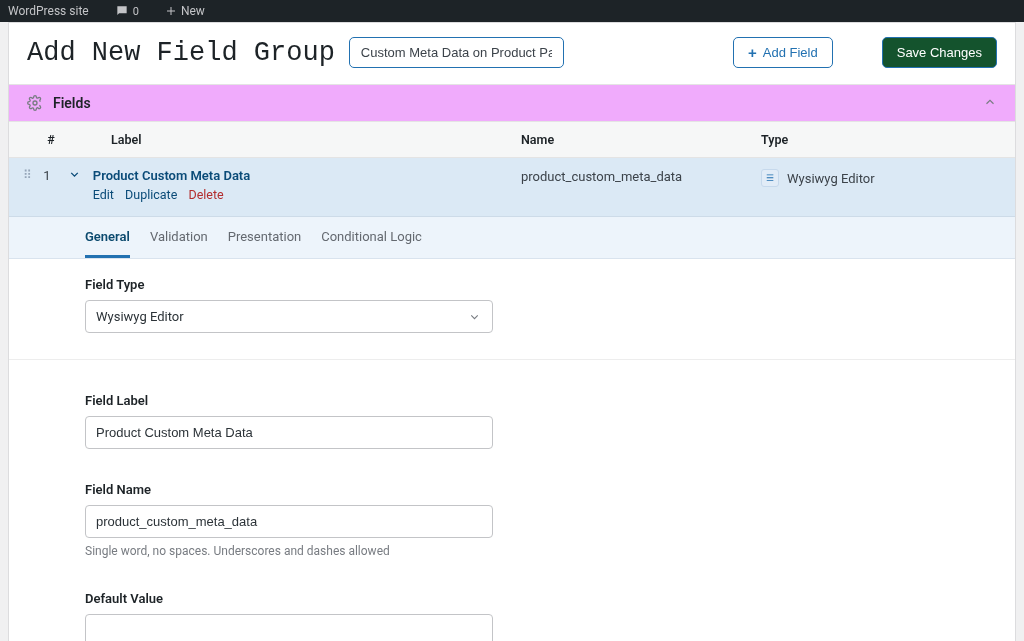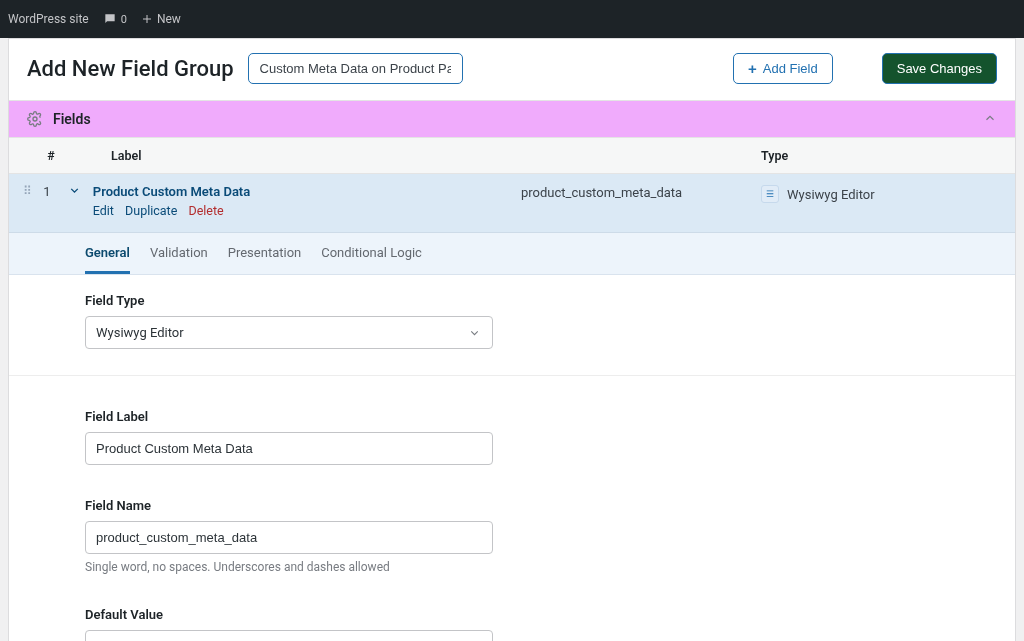--- a/index.html
+++ b/index.html
@@ -1,25 +1,25 @@
 <!DOCTYPE html>
 <html><head>
 <meta charset="utf-8">
 <style>
 * { box-sizing: border-box; margin: 0; padding: 0; }
 body { font-family: -apple-system, BlinkMacSystemFont, "Segoe UI", Roboto, sans-serif; font-size: 13px; color: #1d2327; background: #f0f0f1; }
 
-.admin-bar { background: #1d2327; color: #c3c4c7; height: 38px; display: flex; align-items: center; padding: 0 8px; font-size: 12px; gap: 14px; }
+.admin-bar { background: #1d2327; color: #c3c4c7; height: 22px; display: flex; align-items: center; padding: 0 8px; font-size: 12px; gap: 26px; }
 .admin-bar a { color: #c3c4c7; text-decoration: none; display: flex; align-items: center; gap: 4px; }
 .admin-bar .bubble { font-size: 11px; }
 
 .main { background: #fff; border: 1px solid #dcdcde; margin: 0 8px; }
 
 .page-head { display: flex; align-items: center; padding: 14px 18px 16px 18px; gap: 14px; }
-.page-title { font-size: 22px; font-weight: 500; color: #1d2327; }
+.page-title { font-size: 27px; font-weight: 500; color: #1d2327; font-family: Liberation Mono, monospace; }
 .title-input { border: 1px solid #2271b1; border-radius: 5px; padding: 7px 11px; font-size: 13px; min-width: 215px; color: #3c434a; outline: none; }
 .head-actions { margin-left: auto; display: flex; gap: 10px; }
 .btn { border-radius: 5px; padding: 7px 14px; font-size: 13px; cursor: pointer; display: inline-flex; align-items: center; gap: 6px; }
 .btn-outline { background: #fff; border: 1px solid #2271b1; color: #2271b1; }
 .btn-primary { background: #14532d; border: 1px solid #2271b1; color: #fff; margin-left: 39px; }
 .plus { font-weight: 600; font-size: 15px; line-height: 1; }
 
 .panel { border-top: 1px solid #e4e4e4; }
 .panel-head { display: flex; align-items: flex-start; padding: 10px 18px; border-bottom: 1px solid #e4e4e4; background: #f0abfc; }
 .panel-head .gear { margin-right: 10px; color: #787c82; }
@@ -116,20 +116,21 @@
       <span class="caret">
         <svg width="14" height="14" viewBox="0 0 24 24" fill="none" stroke="currentColor" stroke-width="2">
             <polyline points="18 15 12 9 6 15"></polyline>
           </svg>
       </span>
     </div>
 
     <div class="fields-header">
       <div class="col-order">#</div>
       <div class="col-label">Label</div>
+      <div class="col-name">Name</div>
       <div class="col-type">Type</div>
     </div>
 
     <div class="field-row">
       <span class="drag">⠿</span>
       <span class="order-num">1</span>
       <span class="collapse">
         <svg width="13" height="13" viewBox="0 0 24 24" fill="none" stroke="currentColor" stroke-width="2.5">
             <polyline points="6 9 12 15 18 9"></polyline>
           </svg>

